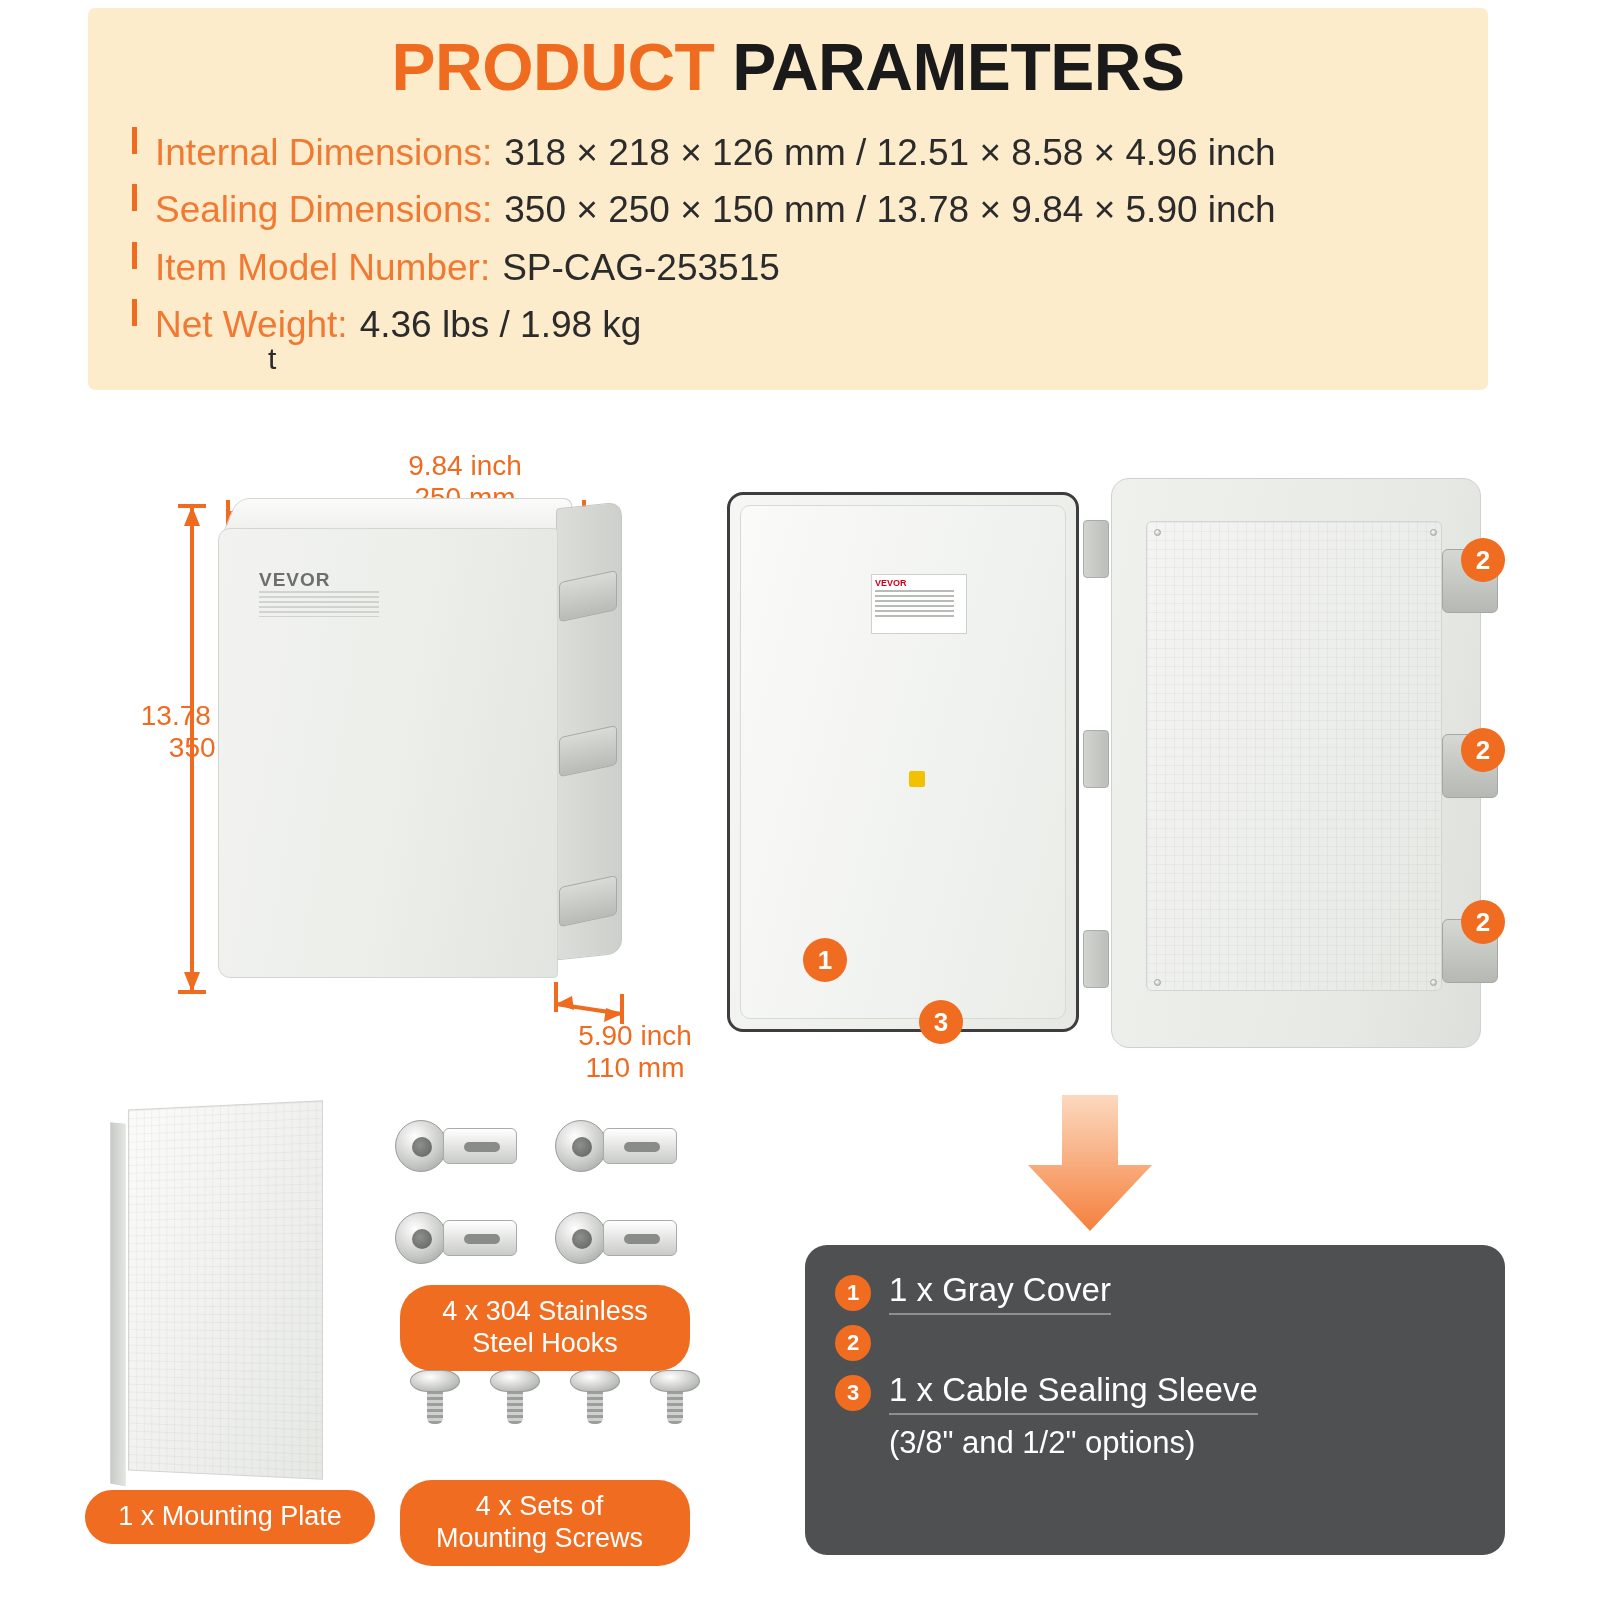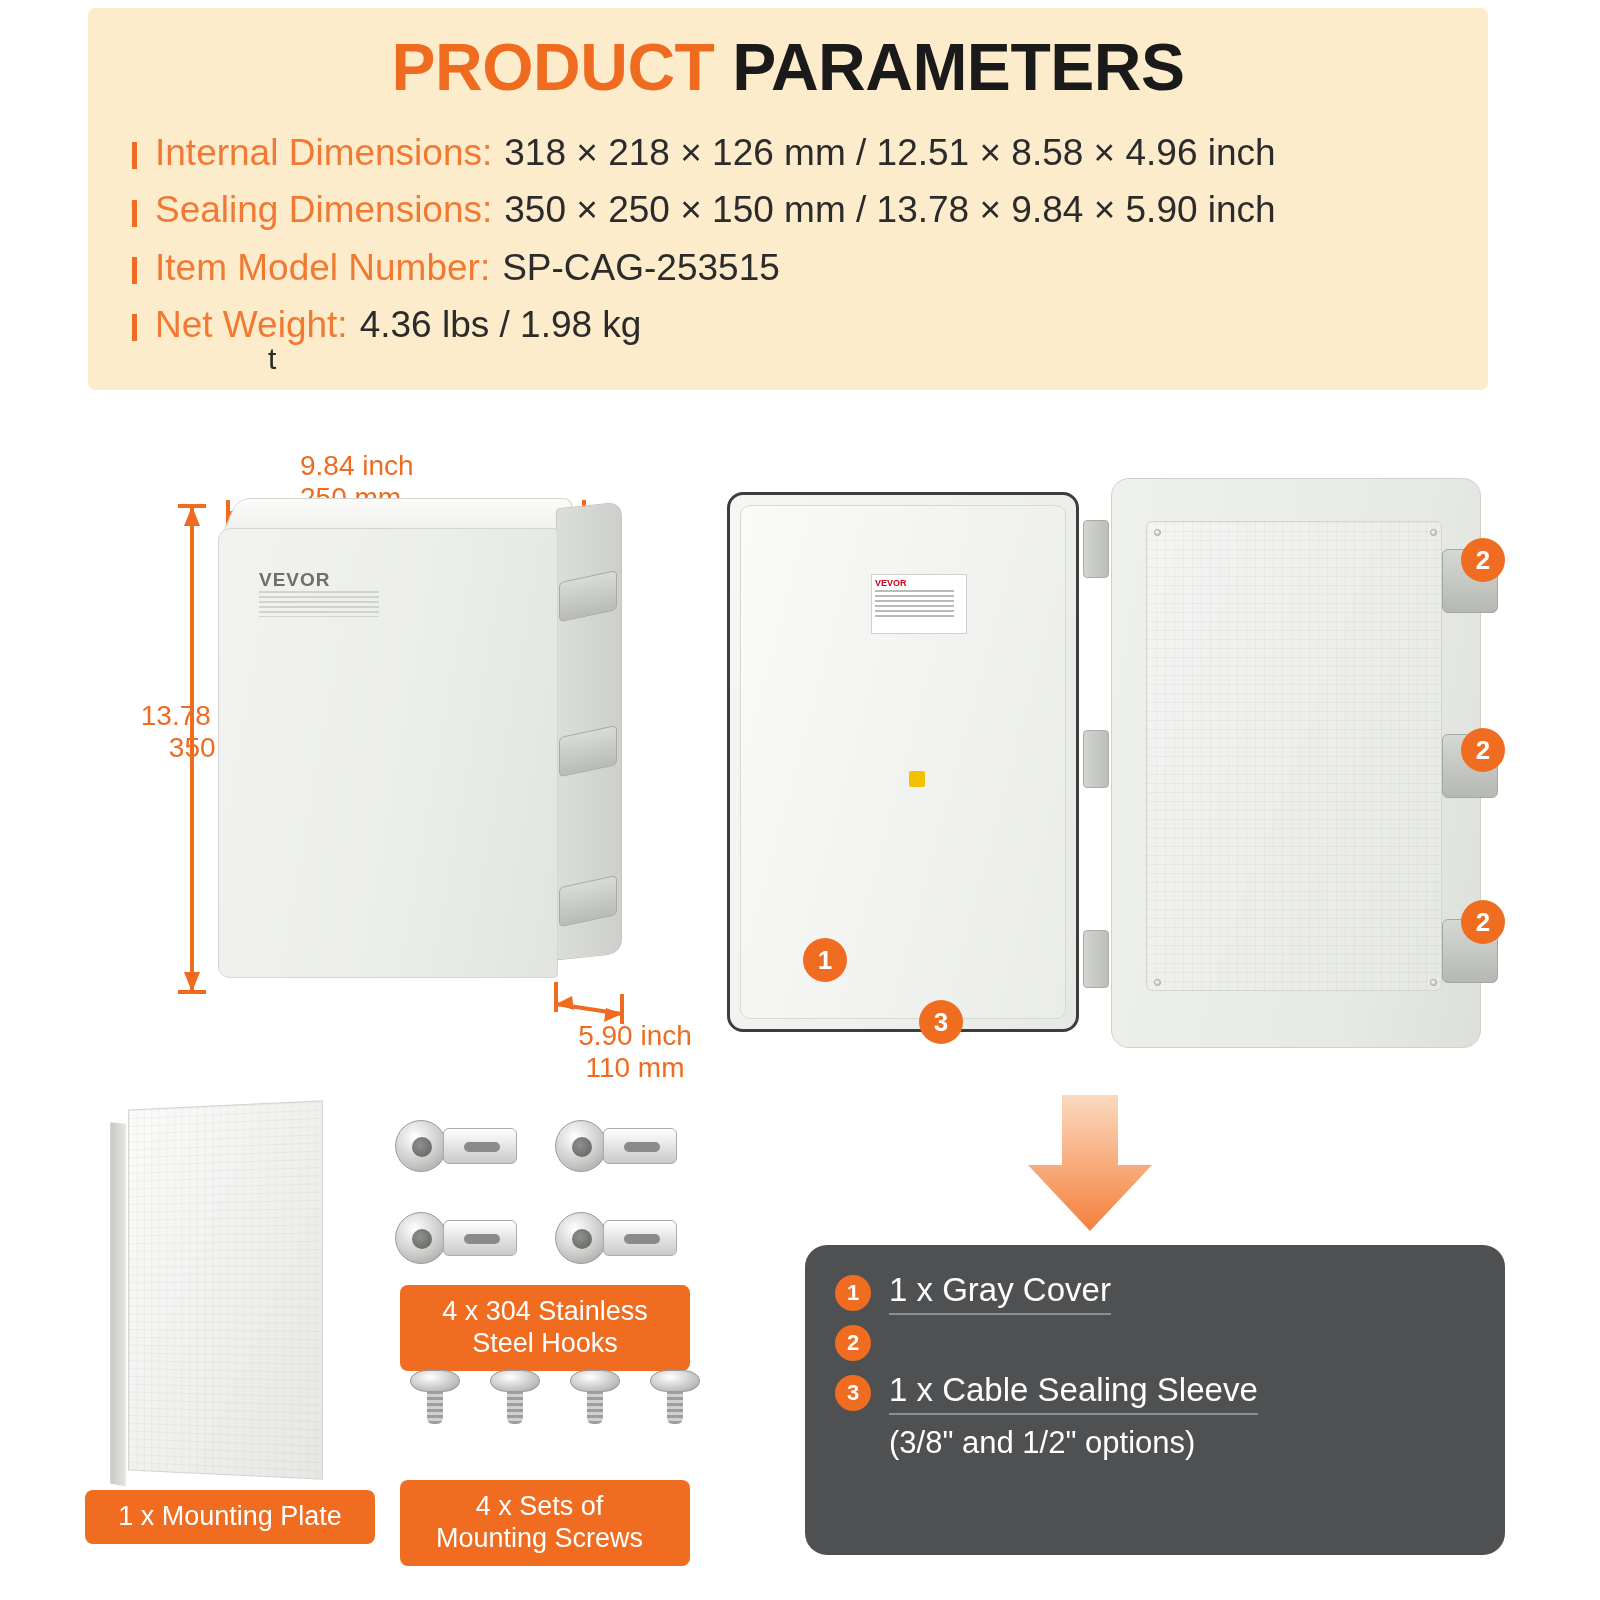--- a/index.html
+++ b/index.html
@@ -26,21 +26,21 @@
     font-weight: bold;
     letter-spacing: -0.5px;
     line-height: 1;
   }
   .params-title .w1 { color: #ee6b1f; }
   .params-title .w2 { color: #1a1a1a; }
 
   .params-list { margin-top: 24px; padding-left: 44px; }
   .param-row {
     display: flex;
-    align-items: center;
+    align-items: flex-start;
     font-size: 37px;
     line-height: 1.55;
     white-space: nowrap;
   }
   .bullet-bar {
     display: inline-block;
     width: 5px; height: 27px;
     background: #ee6b1f;
     margin-right: 18px;
     position: relative;
@@ -49,21 +49,21 @@
   }
   .param-label { color: #f07a33; }
   .param-value { color: #2b2b2b; margin-left: 12px; }
   .stray-t {
     position: absolute;
     left: 180px; bottom: 14px;
     font-size: 30px;
     color: #2b2b2b;
   }
 
-  .dim-text { color: #ee6b1f; font-size: 28px; line-height: 1.15; }
+  .dim-text { color: #ee6b1f; font-size: 28px; line-height: 1.15; text-align: center; }
 
   
   .box-closed {
     position: absolute; left: 218px; top: 528px;
     width: 340px; height: 450px;
     background: linear-gradient(100deg, #f2f3f0 0%, #eceeea 55%, #e2e4e0 100%);
     border: 1px solid #d4d6d2;
     border-radius: 12px 4px 4px 12px;
   }
   .box-closed .vlogo {
@@ -294,21 +294,21 @@
     position: absolute; left: 17px; top: 18px; width: 16px; height: 36px;
     background: repeating-linear-gradient(to bottom, #cfd1ce 0 3px, #9c9e9b 3px 6px);
     border-radius: 0 0 6px 6px;
   }
 
   
   .pill {
     position: absolute;
     background: #ef6c20;
     color: #ffffff;
-    border-radius: 8px;
+    border-radius: 32px;
     text-align: center;
     font-size: 27px;
     line-height: 1.18;
     padding: 11px 22px;
   }
 
   svg { display: block; overflow: visible; }
 </style>
 </head>
 <body>

